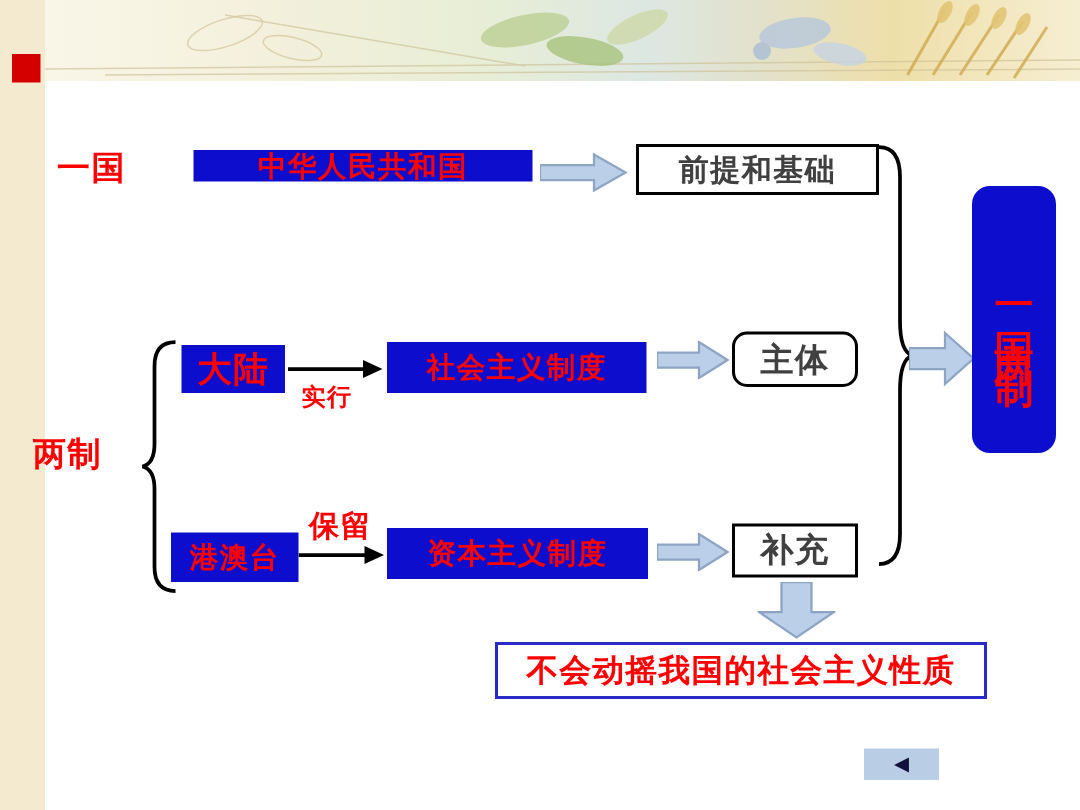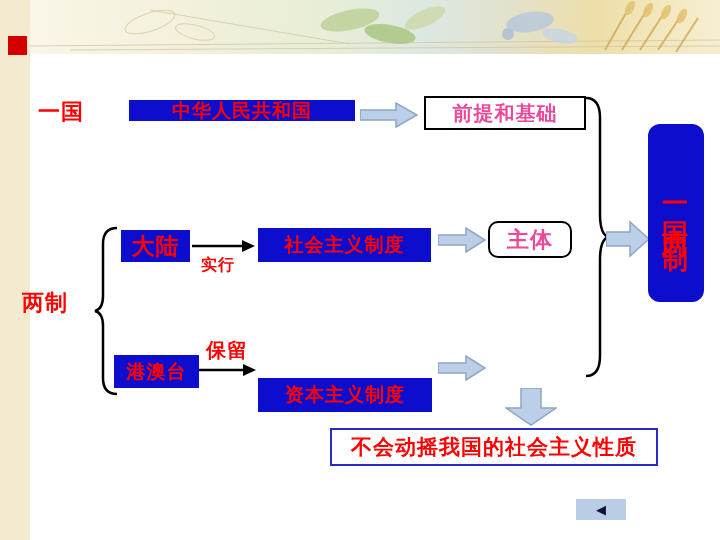--- a/index.html
+++ b/index.html
@@ -10,21 +10,21 @@
   .abs{position:absolute;}
   
   .strip{left:0;top:0;width:30px;height:540px;background:#F4EAD0;}
   .redsq{left:8px;top:36px;width:19px;height:19px;background:#D40000;}
   
   .banner{left:30px;top:0;width:690px;height:54px;
     background:linear-gradient(90deg,#faf6e8 0%,#f3f0dc 22%,#e8eed6 42%,#dde7e2 58%,#e3e1c9 70%,#eedfa9 82%,#f6eed2 100%);}
   
   .bluebox{background:#0D0DCE;color:#FF0000;font-weight:bold;
     display:flex;align-items:center;justify-content:center;letter-spacing:1px;}
-  .outbox{background:#ffffff;border:2px solid #000000;color:#ec4899;font-weight:bold;
+  .outbox{background:#ffffff;border:2px solid #000000;color:#404040;font-weight:bold;
     display:flex;align-items:center;justify-content:center;letter-spacing:1px;box-sizing:border-box;}
   .redlabel{color:#FF0000;font-weight:bold;letter-spacing:1px;}
   .bigbox{background:#0D0DCE;border-radius:12px;display:flex;align-items:center;justify-content:center;}
   .vert{writing-mode:vertical-rl;text-orientation:upright;color:#FF0000;font-weight:bold;
     font-size:26px;letter-spacing:12px;}
   .conclusion{background:#ffffff;border:2px solid #2A2AC8;color:#FF0000;font-weight:bold;
     display:flex;align-items:center;justify-content:center;letter-spacing:1px;box-sizing:border-box;}
   .backbtn{left:576px;top:499px;width:50px;height:21px;background:#B9CDE5;
     display:flex;align-items:center;justify-content:center;cursor:pointer;}
   .backbtn span{color:#10103a;font-size:13px;line-height:1;}
@@ -117,26 +117,27 @@
 
   <div class="abs bluebox" style="left:114px;top:355px;width:85px;height:33px;font-size:19px;">港澳台</div>
 
   <div class="abs redlabel" style="left:206px;top:337px;font-size:20px;">保留</div>
 
   <svg class="abs" style="left:199px;top:362px;" width="58" height="16" viewBox="0 0 58 16">
     <line x1="0" y1="8" x2="46" y2="8" stroke="#000" stroke-width="2.5"></line>
     <polygon points="44,2 57,8 44,14" fill="#000"></polygon>
   </svg>
 
-  <div class="abs bluebox" style="left:258px;top:352px;width:174px;height:34px;font-size:19px;margin-top:26px;">资本主义制度</div>
+  <div class="abs bluebox" style="left:258px;top:352px;width:174px;height:34px;font-size:19px;">资本主义制度</div>
 
   <svg class="abs" style="left:438px;top:355px;" width="48" height="26" viewBox="0 0 48 26">
     <polygon points="0,8 28,8 28,1 47,13 28,25 28,18 0,18" fill="#BCCFE8" stroke="#8CA5C5" stroke-width="1.5"></polygon>
   </svg>
 
+  <div class="abs outbox" style="left:488px;top:349px;width:84px;height:36px;font-size:22px;">补充</div>
 
   <svg class="abs" style="left:505px;top:388px;" width="52" height="38" viewBox="0 0 52 38">
     <polygon points="16,0 36,0 36,20 51,20 26,37 1,20 16,20" fill="#BCCFE8" stroke="#8CA5C5" stroke-width="1.5"></polygon>
   </svg>
 
   <div class="abs conclusion" style="left:330px;top:428px;width:328px;height:38px;font-size:21px;">不会动摇我国的社会主义性质</div>
 
   <div class="abs backbtn">
     <span>◀</span>
   </div>

